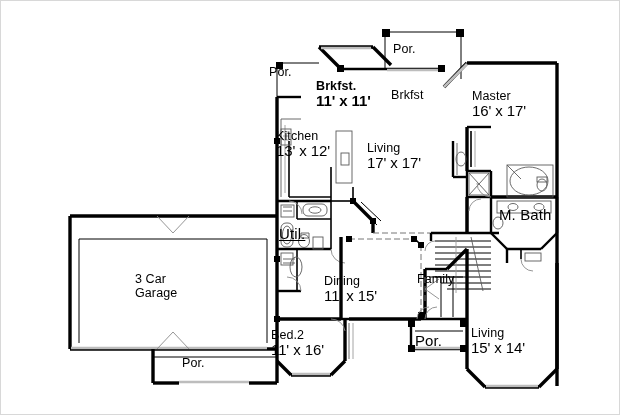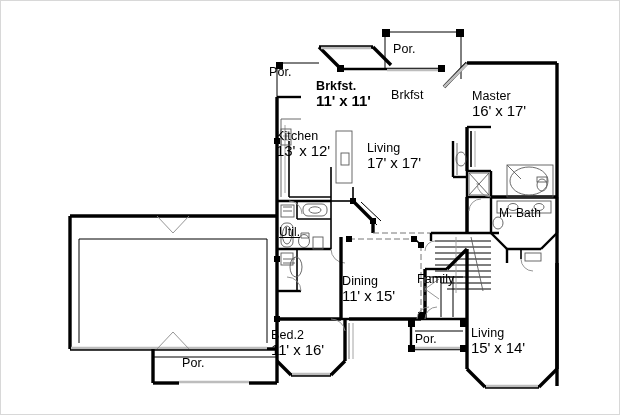--- a/index.html
+++ b/index.html
@@ -5,21 +5,21 @@
   html,body{margin:0;padding:0;background:#ffffff;}
   body{width:620px;height:415px;overflow:hidden;
        font-family:"Liberation Sans","DejaVu Sans",sans-serif;}
   #plan-root{position:relative;width:620px;height:415px;background:#ffffff;
              border:1px solid #d8d8d8;box-sizing:border-box;}
   #plan-svg{position:absolute;left:0;top:0;width:620px;height:415px;display:block;}
   .room-label{position:absolute;color:#000;line-height:1.12;
               white-space:nowrap;-webkit-font-smoothing:antialiased;}
   .rl-name{font-size:12.5px;letter-spacing:.1px;}
   .rl-dim{font-size:15px;letter-spacing:-.1px;}
-  .small .rl-name{font-size:12px;}
+  .small .rl-name{font-size:15px;}
 </style>
 </head>
 <body>
 
 <div id="plan-root">
 
   <svg id="plan-svg" viewBox="0 0 620 415">
     <defs>
       <style>
         .w   { fill:#000; stroke:none; }
@@ -310,22 +310,26 @@
   </div>
 
   <div class="room-label small" style="left:498px;top:206px;width:72px;">
     <div class="rl-name">M. Bath</div>
   </div>
 
   <div class="room-label small" style="left:278px;top:225px;width:48px;text-decoration:underline;">
     <div class="rl-name">Util.</div>
   </div>
 
-
-  <div class="room-label" style="left:341px;top:273px;width:73px;">
+  <div class="room-label" style="left:134px;top:271px;width:80px;">
+    <div class="rl-name">3 Car</div>
+    <div class="rl-name">Garage</div>
+  </div>
+
+  <div class="room-label" style="left:323px;top:273px;width:73px;">
     <div class="rl-name">Dining</div>
     <div class="rl-dim">11' x 15'</div>
   </div>
 
   <div class="room-label" style="left:416px;top:271px;width:60px;">
     <div class="rl-name">Family</div>
   </div>
 
   <div class="room-label" style="left:470px;top:325px;width:80px;">
     <div class="rl-name">Living</div>

